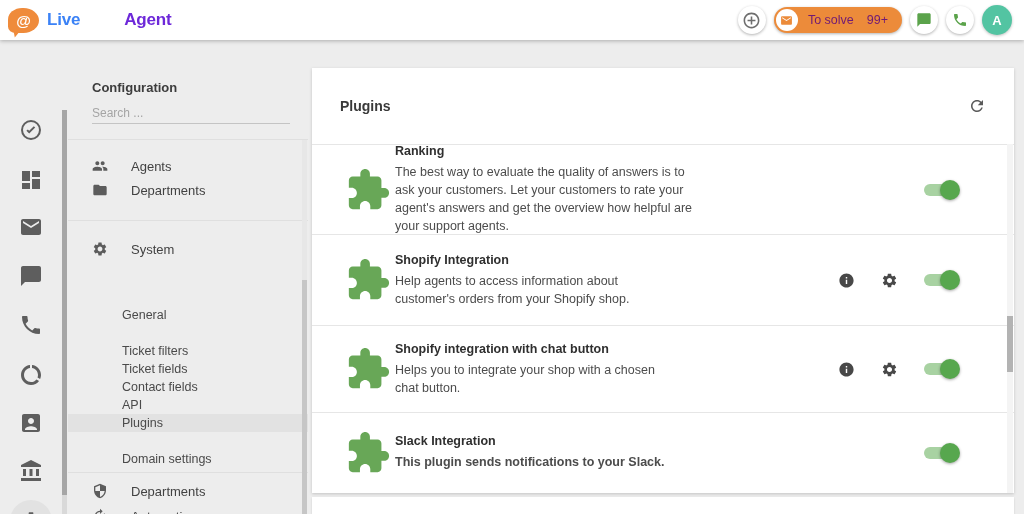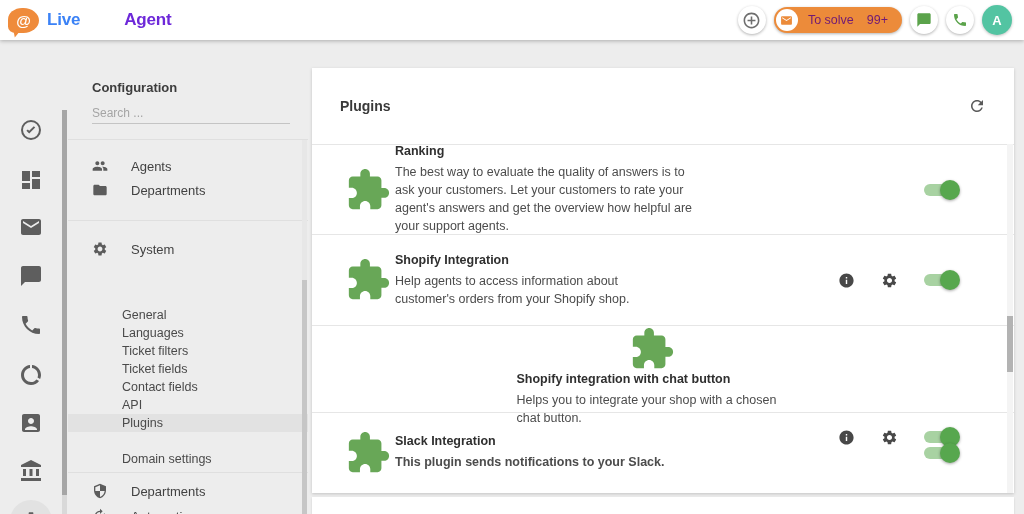--- a/index.html
+++ b/index.html
@@ -67,21 +67,21 @@
 
   
   .card { position:absolute; left:312px; top:68px; width:702px; height:425px; background:#fff;
     box-shadow:0 1px 3px rgba(0,0,0,.18); }
   .card-header { height:76px; display:flex; align-items:center; padding:0 28px; }
   .card-title { font-size:14px; font-weight:bold; color:#3a3a3a; }
   .refresh-btn { margin-left:auto; color:#5a5a5a; cursor:pointer; width:18px; height:18px; }
   .refresh-btn svg { width:18px; height:18px; }
   .plugin-row { border-top:1px solid #e6e6e6; display:flex; align-items:center;
     padding-left:33px; padding-right:56px; }
-  .row-1 { height:90px; } .row-2 { height:91px; } .row-3 { height:87px;flex-direction:column; } .row-4 { height:80px; }
+  .row-1 { height:90px; } .row-2 { height:91px; } .row-3 { height:87px; } .row-4 { height:80px; }
   .p-icon { width:46px; height:46px; color:#68a757; flex:none; }
   .p-icon svg { width:46px; height:46px; }
   .p-text { margin-left:4px; }
   .p-name { font-size:12.5px; font-weight:bold; color:#2f2f2f; margin-bottom:5px; }
   .p-desc { font-size:12.5px; color:#4c4c4c; line-height:18px; }
   .w1 { width:298px; } .w2 { width:238px; } .w3 { width:274px; } .w4 { width:320px;font-weight:bold; }
   .p-actions { margin-left:auto; display:flex; align-items:center; gap:26px; }
   .row-ico { width:17px; height:17px; color:#484848; cursor:pointer; }
   .row-ico svg { width:17px; height:17px; }
   .toggle { width:34px; height:20px; position:relative; cursor:pointer; flex:none; }
@@ -269,21 +269,20 @@
   <div class="cfg-div" style="top:180px"></div>
 
   <div class="cfg-item" style="top:198px">
     <svg>
         <use href="#i-gear"></use>
       </svg>
     <span class="lbl">System</span>
   </div>
 
   <div class="cfg-child" style="top:266px">General</div>
-  <div class="cfg-child" style="top:284px">Languages</div>
   <div class="cfg-child" style="top:320px">Ticket fields</div>
   <div class="cfg-child" style="top:302px">Ticket filters</div>
   <div class="cfg-child" style="top:338px">Contact fields</div>
   <div class="cfg-child" style="top:356px">API</div>
   <div class="cfg-child selected" style="top:374px">Plugins</div>
   <div class="cfg-child" style="top:410px">Domain settings</div>
 
   <div class="cfg-div" style="top:432px"></div>
 
   <div class="cfg-item" style="top:440px">

